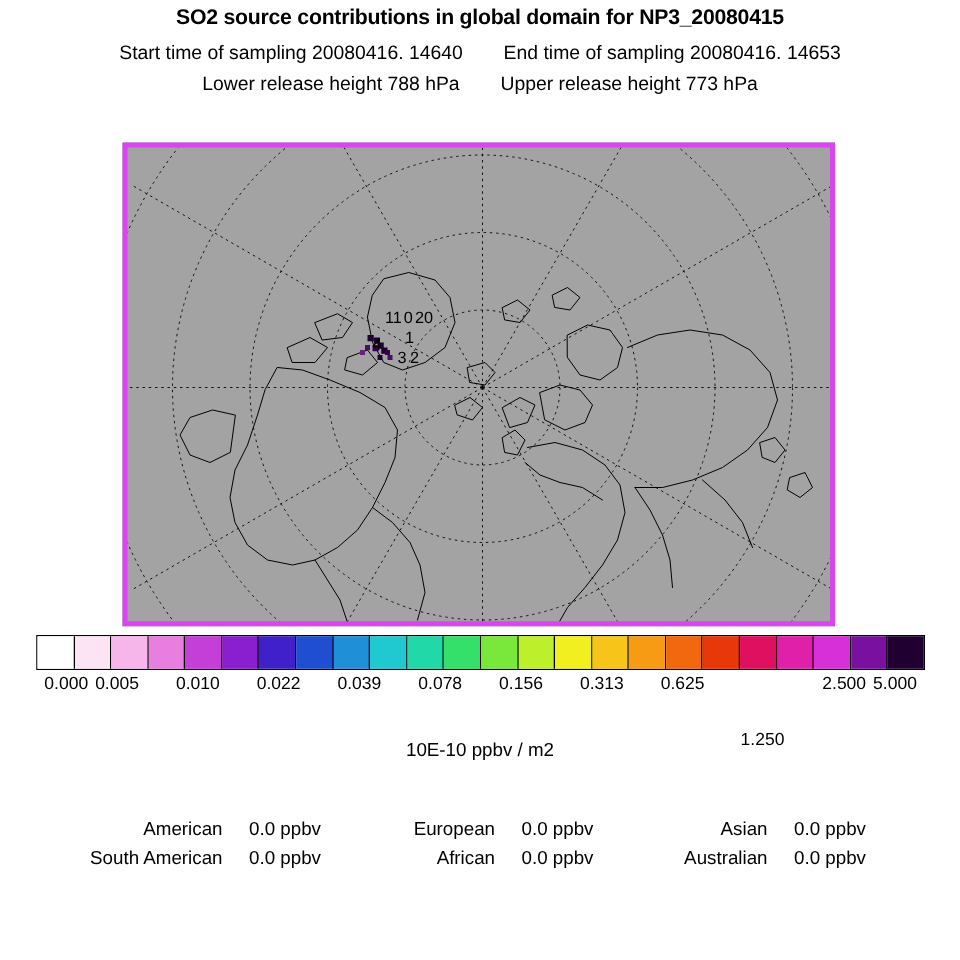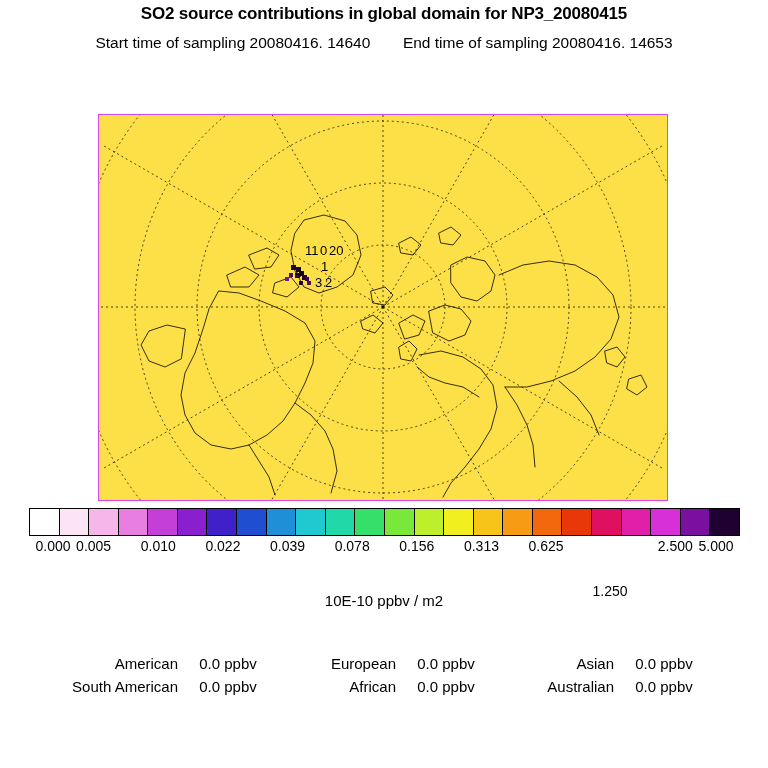--- a/index.html
+++ b/index.html
@@ -45,23 +45,23 @@
   .gap-wide { display: inline-block; width: 24px; }
   .gap-small { display: inline-block; width: 8px; }
 
   
   .map-frame {
     position: absolute;
     left: 98px;
     top: 114px;
     width: 570px;
     height: 387px;
-    border: 1px solid #d946ef;
+    border: 4px solid #d946ef;
     box-sizing: border-box;
-    background: #fde047;
+    background: #a3a3a3;
     overflow: hidden;
   }
   .map-frame svg { display: block; }
 
   
   .cbar {
     position: absolute;
     left: 29px;
     top: 508px;
     width: 711px;
@@ -136,20 +136,25 @@
 <div class="page">
 
   <div class="title">SO2 source contributions in global domain for NP3_20080415</div>
 
   <div class="hdr-line hdr1">
     <span class="seg">Start time of sampling 20080416. 14640</span>
     <span class="gap-wide"></span>
     <span class="seg">End time of sampling 20080416. 14653</span>
   </div>
 
+  <div class="hdr-line hdr2">
+    <span class="seg">Lower release height  788 hPa</span>
+    <span class="gap-wide"></span>
+    <span class="seg">Upper release height  773 hPa</span>
+  </div>
 
 
   <div class="map-frame">
     <svg width="568" height="385" viewBox="0 0 568 385">
       <defs>
         <clipPath id="panelClip">
             <rect x="0" y="0" width="568" height="385"></rect>
           </clipPath>
       </defs>
       <g clip-path="url(#panelClip)">

